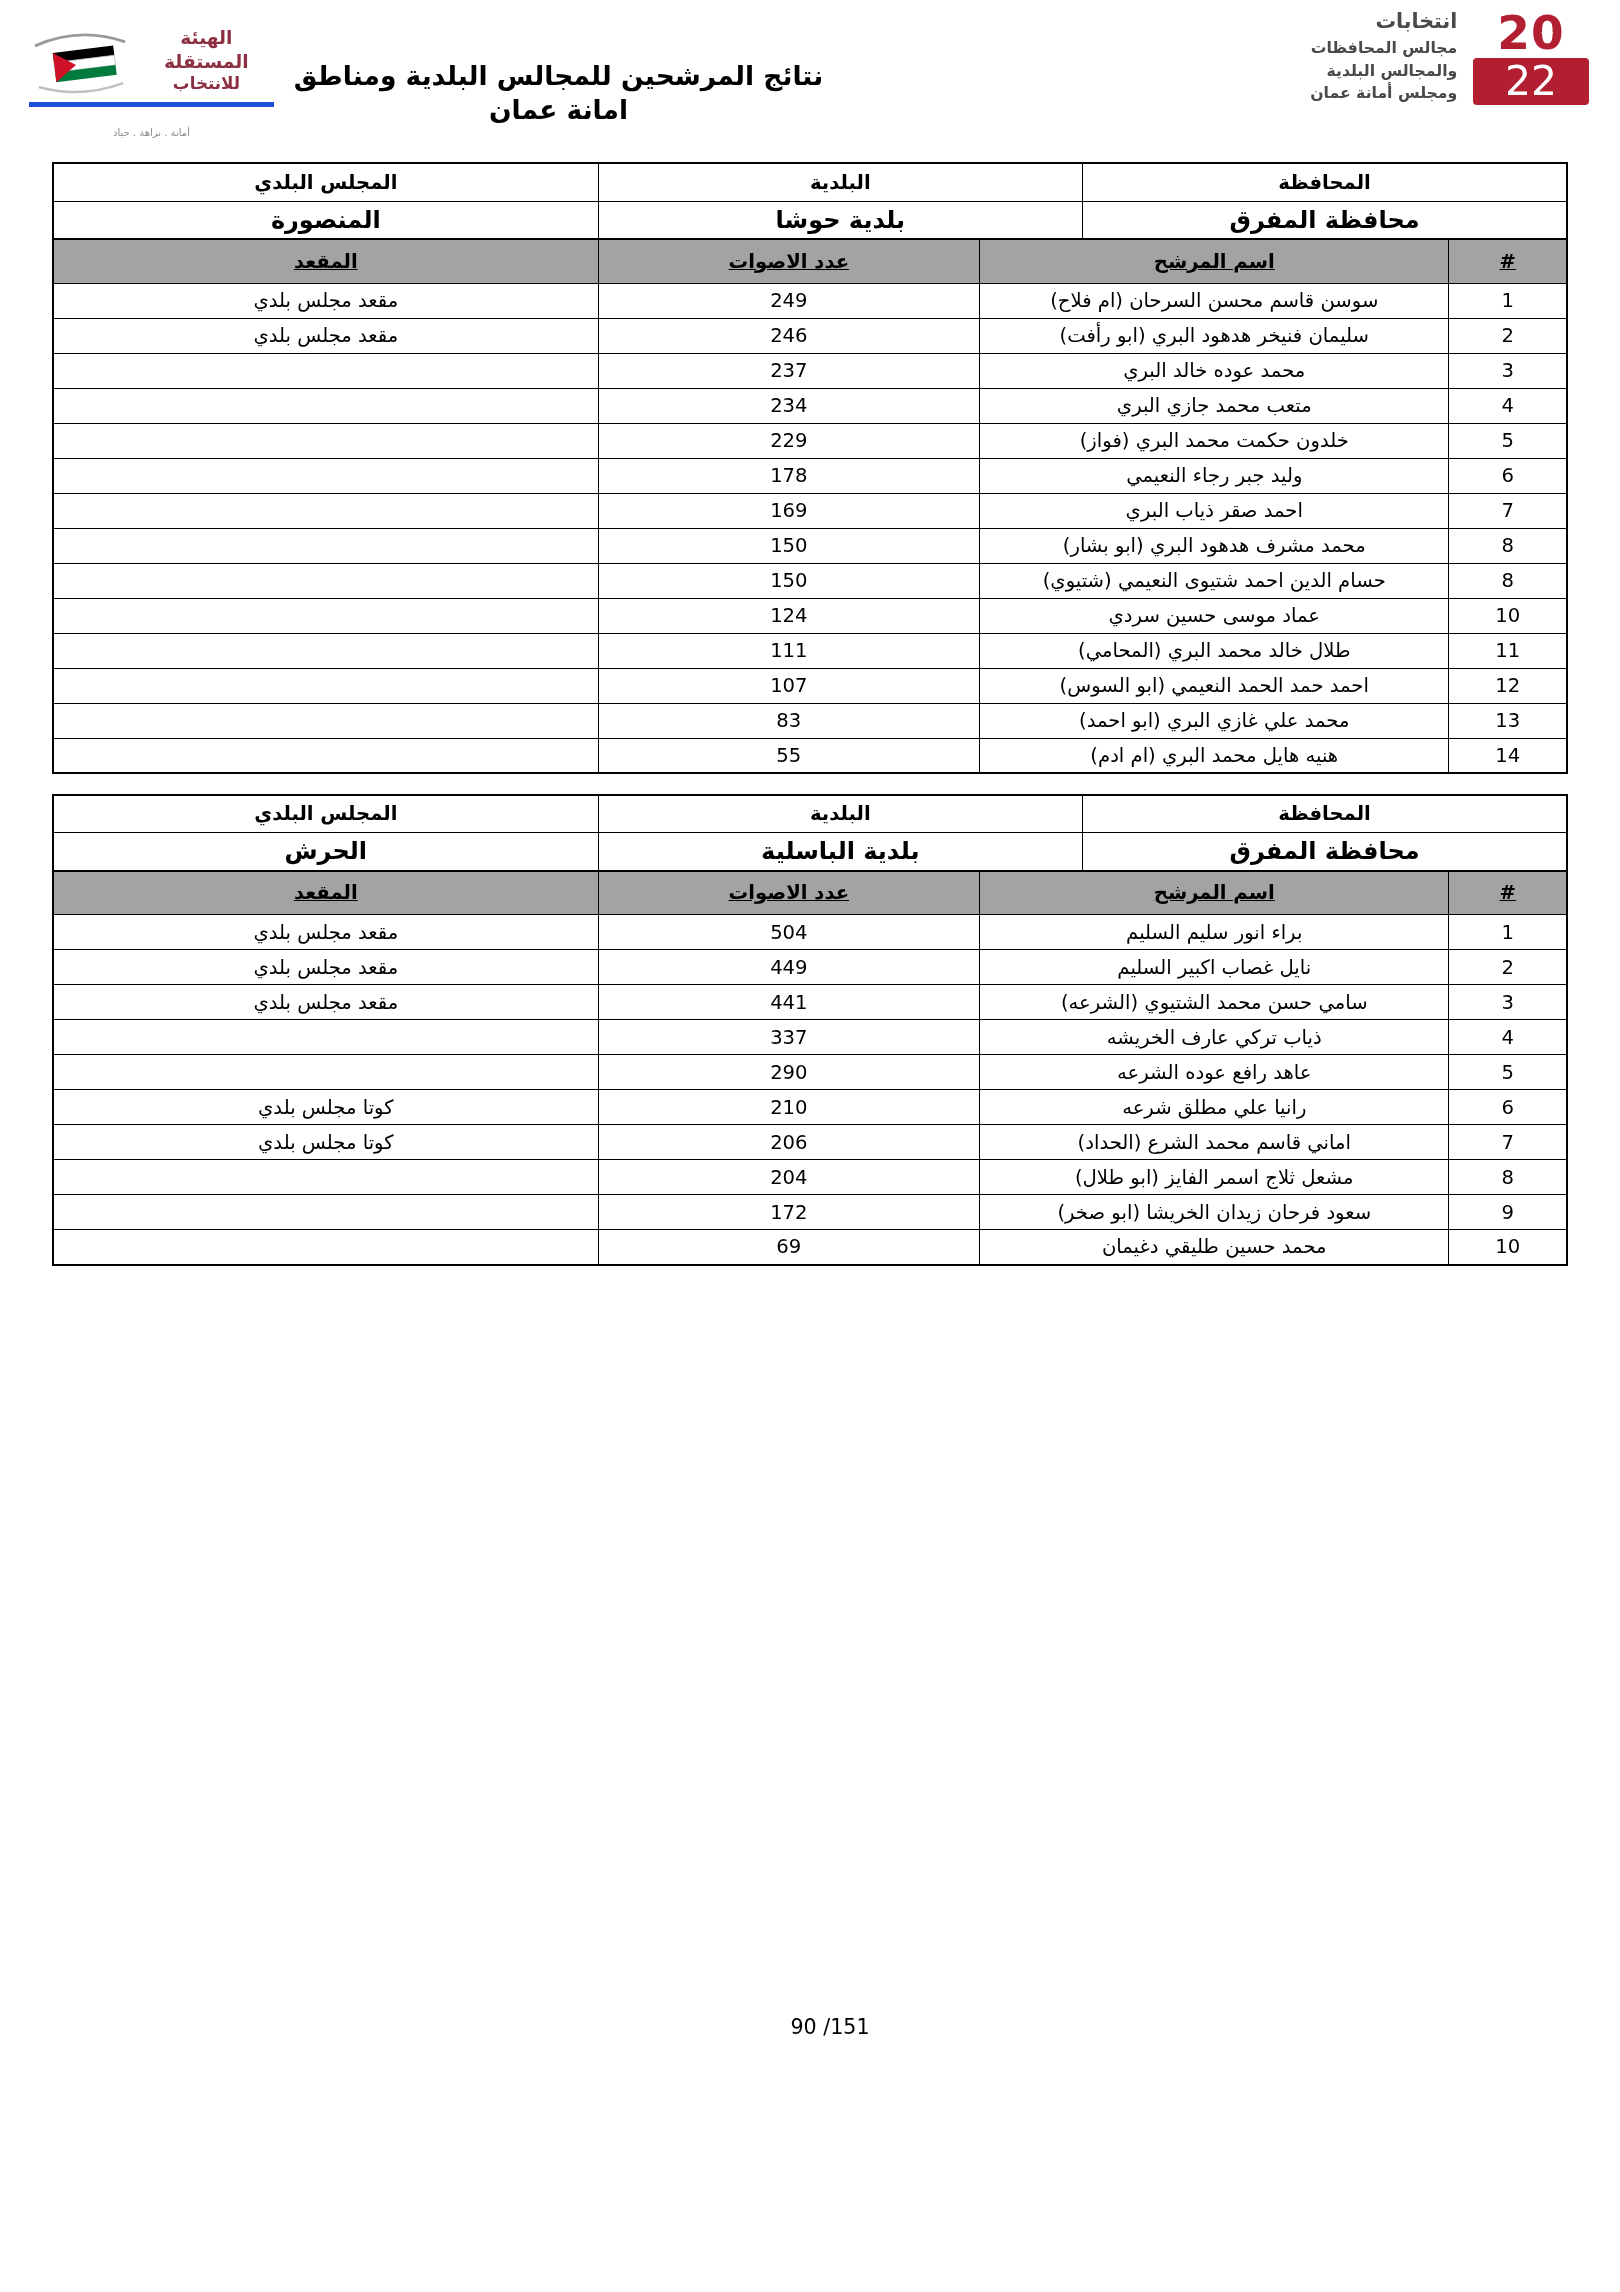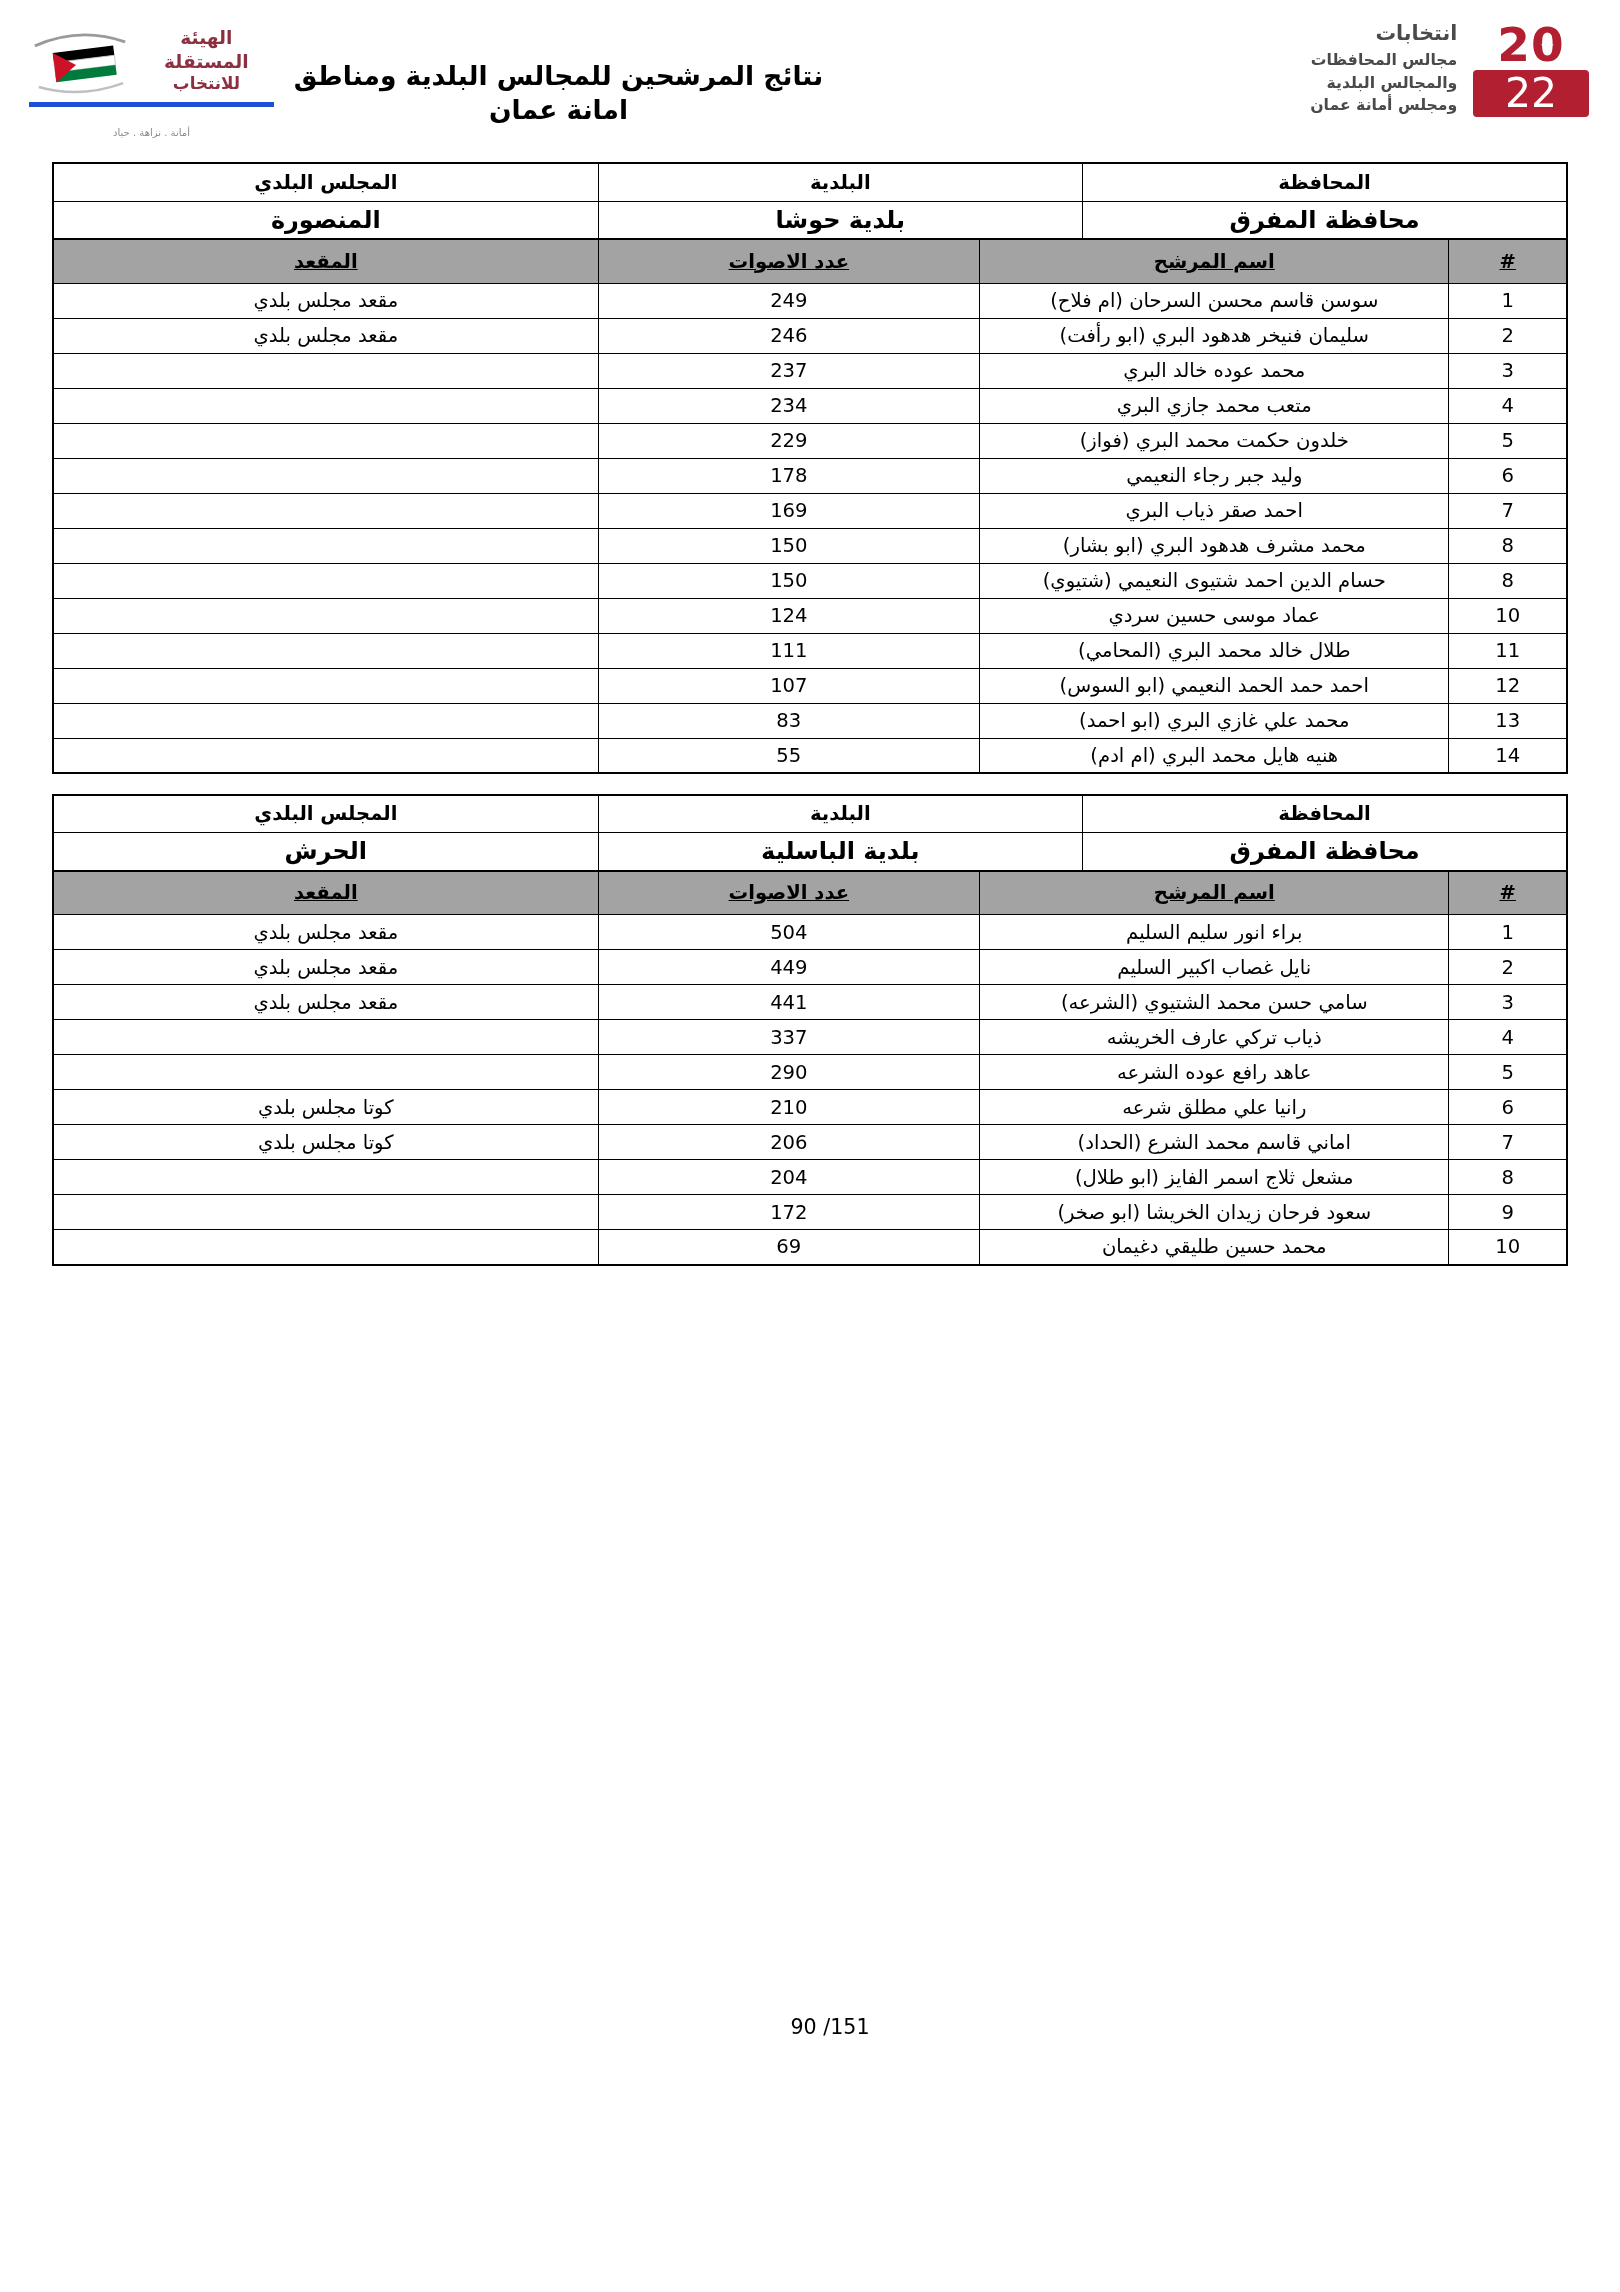--- a/index.html
+++ b/index.html
@@ -26,21 +26,21 @@
   .iec-name2 { font-size: 16.7px; font-weight: bold; color: #8c3041; line-height: 1.25; }
   .iec-tagline {
     margin-top: 5.9px; font-size: 10px; color: #8a8a8a; text-align: center;
     border-top: 5px solid #1d4ed8; padding-top: 20px; letter-spacing: 2px; direction: rtl;
   }
   .page-title {
     position: absolute; left: 267px; top: 59px; width: 583px;
     text-align: center; font-size: 26.5px; font-weight: bold; direction: rtl; line-height: 1.3;
   }
   .election-brand {
-    position: absolute; right: 31px; top: 21px;
+    position: absolute; right: 31px; top: 9px;
     display: flex; align-items: flex-end; gap: 15.7px; direction: ltr;
   }
   .election-text { direction: rtl; text-align: right; color: #4a4a4c; border-left: 0; }
   .el-line1 { font-size: 20.6px; font-weight: bold; letter-spacing: 6.9px; margin-bottom: 3.9px; }
   .el-line { font-size: 15.7px; font-weight: bold; line-height: 1.45; }
   .logo2022 { width: 116px; text-align: center; direction: ltr; }
   .y-top { font-size: 47px; font-weight: bold; color: #b11f31; line-height: 1; letter-spacing: 1px; }
   .zero-star { position: relative; display: inline-block; }
   .zero-star .star-glyph {
     position: absolute; top: 54%; left: 50%; transform: translate(-50%, -50%);

